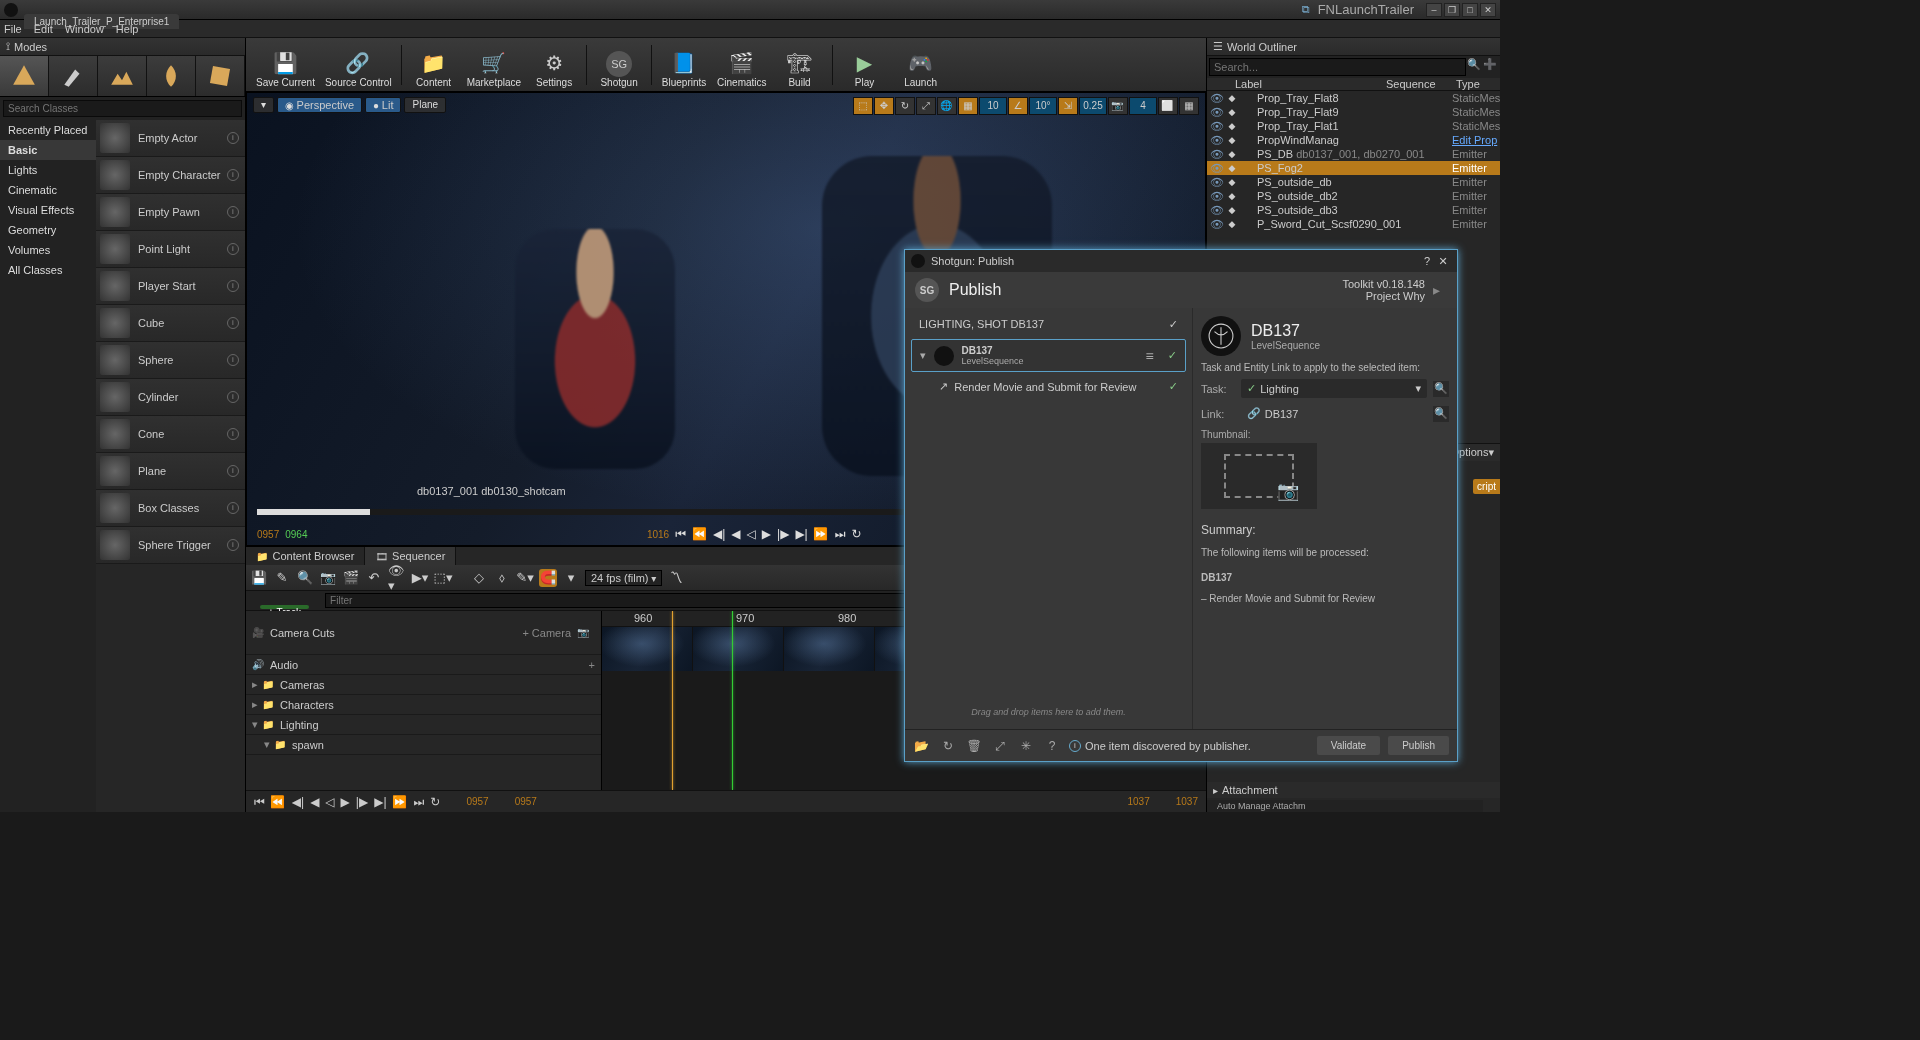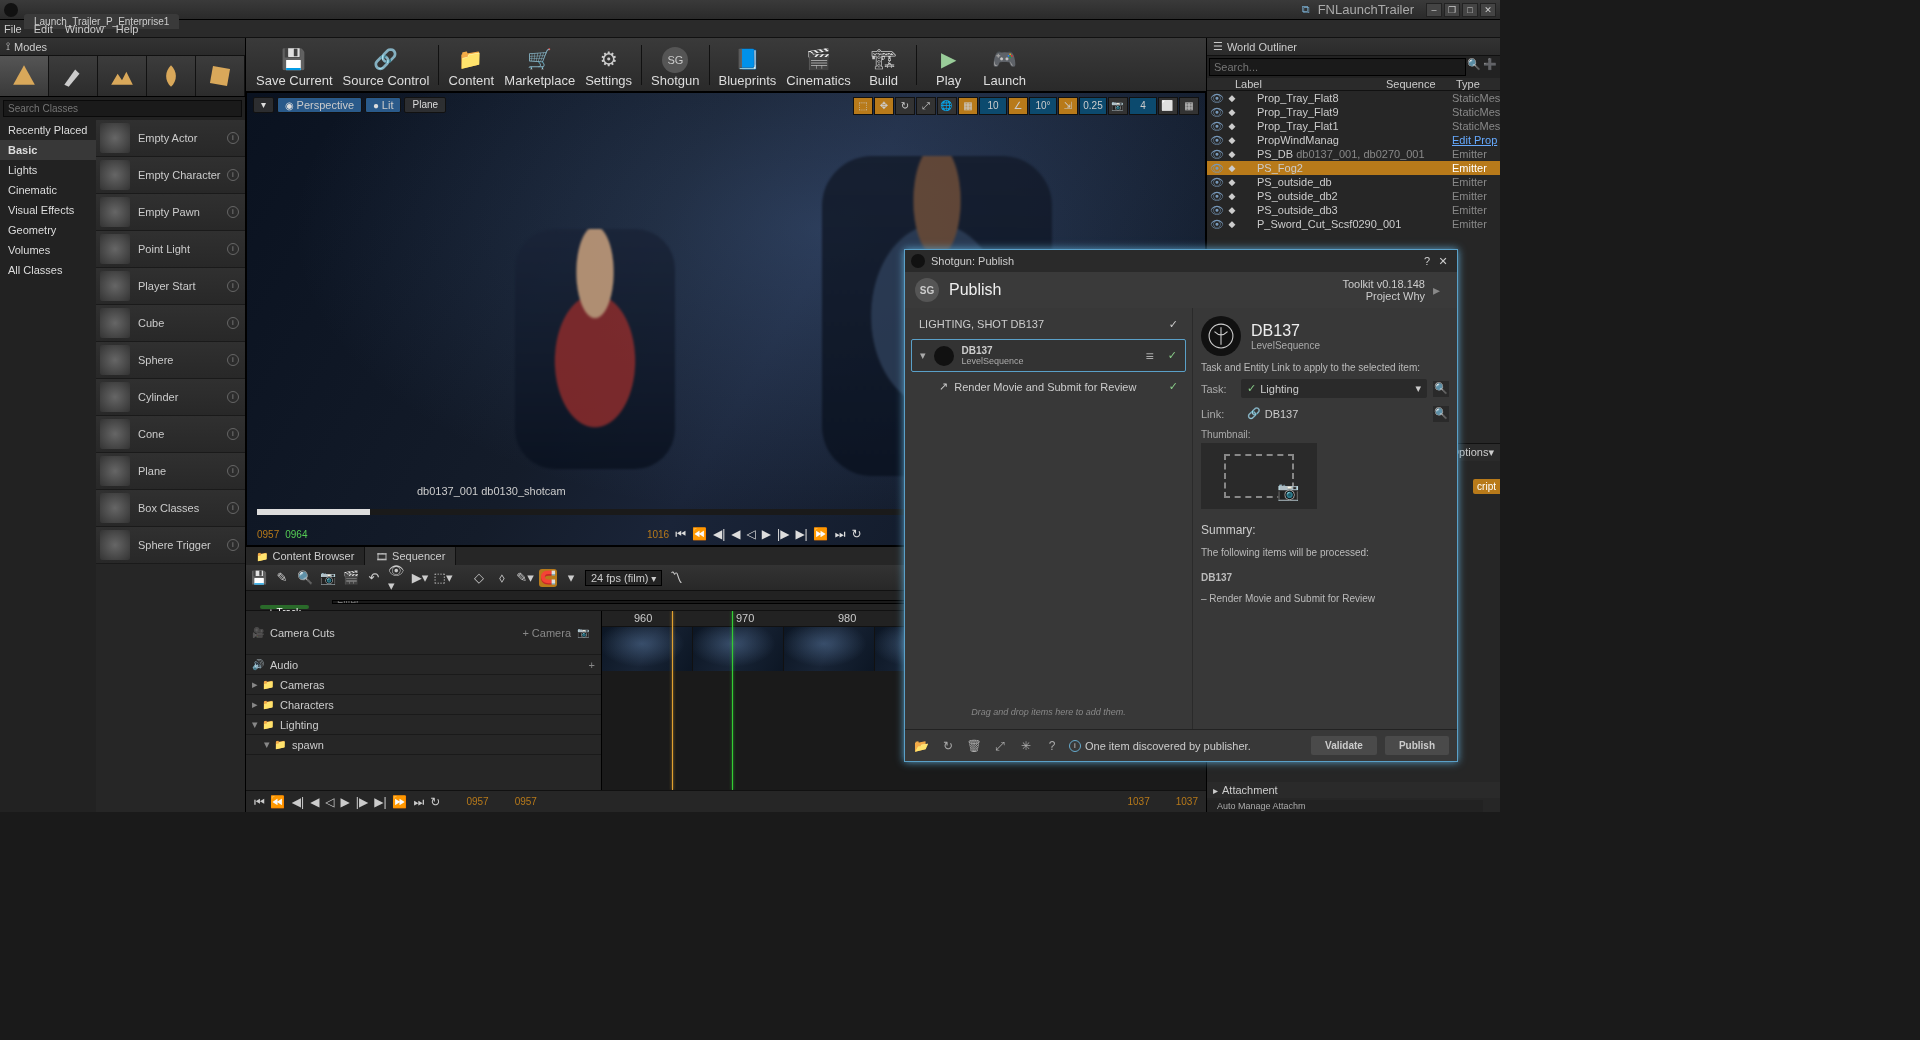--- a/index.html
+++ b/index.html
@@ -41,21 +41,21 @@
 
 
 .leftcol .splitrow { display:flex; }
 .leftcol .catscol { width:96px; }
 .leftcol .placecol { flex:1; }
 
 
 .toolbar { height:54px; background:linear-gradient(#3a3a3a,#2a2a2a); display:flex; align-items:center; padding:0 6px; gap:2px; border-bottom:1px solid #000; }
 .tbtn { display:flex; flex-direction:column; align-items:center; justify-content:flex-end; min-width:54px; height:50px; padding:2px 4px; background:transparent; border-radius:2px; cursor:pointer; }
 .tbtn .tic { width:28px; height:28px; display:flex; align-items:center; justify-content:center; font-size:20px; }
-.tbtn .tlbl { font-size:13px; color:#ddd; }
+.tbtn .tlbl { font-size:10px; color:#ddd; }
 .tbar-sep { width:1px; height:40px; background:#111; margin:0 3px; }
 
 
 .viewport-wrap { flex:1; background:#000; position:relative; display:flex; flex-direction:column; border:1px solid #000; }
 .vp-toolbar { position:absolute; top:4px; left:6px; display:flex; gap:3px; z-index:2; }
 .vp-toolbar .vbtn { background:rgba(50,50,50,0.85); border:1px solid #111; padding:1px 7px; border-radius:2px; font-size:10px; color:#ddd; }
 .vp-toolbar .vbtn.blue { background:#2a5a8a; }
 .vp-right-tb { position:absolute; top:4px; right:6px; display:flex; gap:1px; z-index:2; }
 .vp-right-tb .vib { width:20px; height:18px; background:#333; border:1px solid #111; font-size:10px; text-align:center; line-height:16px; }
 .vp-right-tb .vib.on { background:#b87a1a; }
@@ -100,21 +100,21 @@
 .bottom { height:266px; background:#1e1e1e; border-top:1px solid #000; display:flex; flex-direction:column; }
 .btabs { display:flex; background:#262626; height:18px; }
 .btabs .btab { padding:2px 10px; font-size:10px; background:#262626; border-right:1px solid #111; display:flex; align-items:center; gap:4px;}
 .btabs .btab.active { background:#333; }
 .seqbar { display:flex; align-items:center; height:26px; background:linear-gradient(#333,#282828); padding:0 4px; gap:5px; border-bottom:1px solid #111;}
 .seqbar .sic { width:18px; height:18px; display:flex; align-items:center; justify-content:center; color:#ccc; font-size:13px; cursor:pointer;}
 .seqbar .sic.orange { background:#b87a1a; border-radius:3px; }
 .seqbar .fps { background:#222; border:1px solid #000; padding:1px 5px; font-size:10px; }
 .trackhdr { display:flex; height:20px; background:#222; border-bottom:1px solid #111; }
 .trackhdr .addtrack { background:#2a6a2a; color:#fff; padding:2px 8px; font-size:10px; border-radius:2px; margin:14px; }
-.trackhdr input { flex:1; background:#1a1a1a; border:1px solid #000; margin:9px; padding:1px 4px; color:#ccc; font-size:10px; }
+.trackhdr input { flex:1; background:#1a1a1a; border:1px solid #000; margin:2px; padding:1px 4px; color:#ccc; font-size:10px; }
 .seqbody { flex:1; display:flex; overflow:hidden;}
 .tracklist { width:356px; background:#262626; border-right:1px solid #000; overflow:auto;}
 .trow { display:flex; align-items:center; height:20px; padding:0 6px; font-size:10px; border-bottom:1px solid #1a1a1a;}
 .trow.tall { height:44px; }
 .trow .exp { width:10px; color:#888; }
 .trow .tic { width:14px; font-size:10px; margin-right:4px;}
 .trow .tr-spacer { flex:1; }
 .trow .plus { color:#888; }
 .timeline { flex:1; background:#1a1a1a; position:relative; }
 .ruler { height:16px; background:#222; position:relative; border-bottom:1px solid #111; font-size:9px; color:#888;}
@@ -164,21 +164,21 @@
 .sg-thumb { width:116px; height:66px; background:#2a2a2a; display:flex; align-items:center; justify-content:center; }
 .sg-thumb .dash { width:70px; height:44px; border:2px dashed #888; position:relative;}
 .sg-thumb .cam { position:absolute; right:-8px; bottom:-6px; font-size:18px; color:#ccc;}
 .sg-descbox { flex:1; height:66px; background:#2a2a2a; padding:4px; font-size:10px; }
 .sg-summary { font-size:12px; color:#ccc; margin-top:8px;}
 .sg-sumtxt { font-size:10px; color:#bbb; margin-top:4px;}
 .sg-foot { height:32px; border-top:1px solid #222; display:flex; align-items:center; padding:0 8px; gap:8px;}
 .sg-foot .fic { width:18px; height:18px; display:flex; align-items:center; justify-content:center; color:#aaa; font-size:12px; cursor:pointer;}
 .sg-foot .disc { font-size:10px; color:#6ac; display:flex; align-items:center; gap:4px;}
 .sg-foot .fsp { flex:1; }
-.sg-foot .fbtn { background:#4a4a4a; padding:4px 14px; font-size:10px; border-radius:2px; cursor:pointer;font-weight:bold;}
+.sg-foot .fbtn { background:#4a4a4a; padding:4px 14px; font-size:10px; border-radius:2px; cursor:pointer;}
 
 
 .details-stub { flex:1; background:#262626; position:relative; }
 .details-stub .script-tab { position:absolute; right:0; top:18px; background:#b87a1a; color:#fff; writing-mode:horizontal-tb; padding:2px 4px; font-size:10px; border-radius:2px 0 0 2px;}
 .attach-hdr { position:absolute; bottom:14px; left:0; right:0; background:#2a2a2a; padding:2px 6px; font-size:10px; display:flex; align-items:center; gap:4px;}
 .attach-row { position:absolute; bottom:0; left:0; right:17px; background:#222; padding:1px 10px; font-size:9px; color:#aaa;}
 svg { display:block; }
 </style>
 </head>
 <body>

